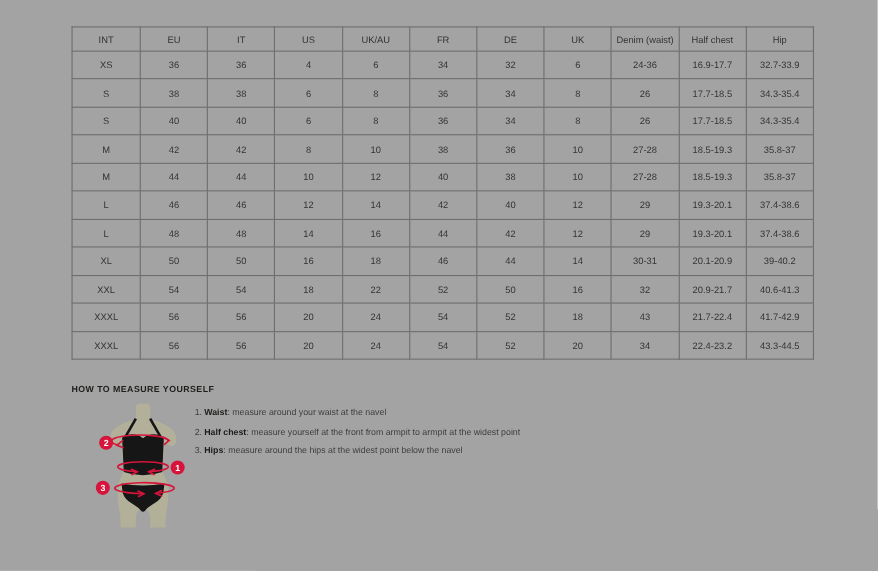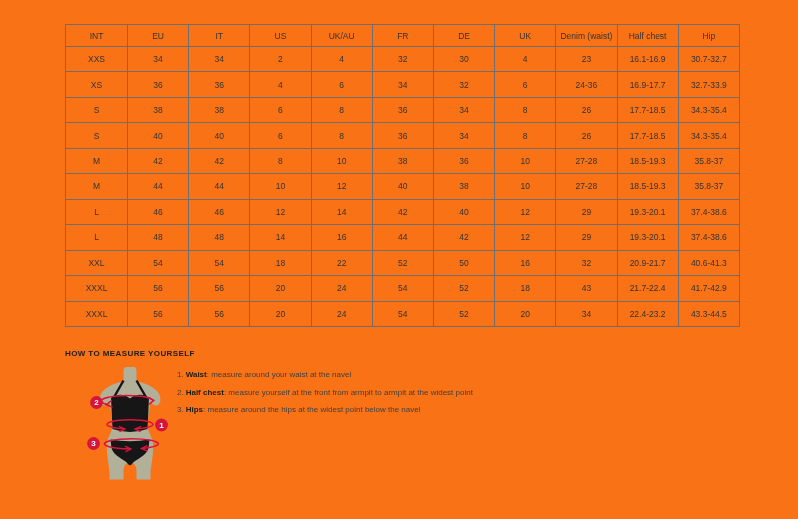--- a/index.html
+++ b/index.html
@@ -1,19 +1,19 @@
 <!DOCTYPE html>
 <html><head>
 <meta charset="utf-8">
 <style>
   html,body{margin:0;padding:0;background:#ffffff;}
   .page{
     position:relative;
     width:798px;height:519px;
-    background:#f97316;
+    background:#a3a3a3;
     font-family:"Liberation Sans", sans-serif;
     overflow:hidden;
   }
   
   table.size-table{
     position:absolute;left:65px;top:24px;
     width:675px;height:303px;
     border-collapse:collapse;
     table-layout:fixed;
     font-size:8.5px;
@@ -69,33 +69,20 @@
           <th>FR</th>
           <th>DE</th>
           <th>UK</th>
           <th>Denim (waist)</th>
           <th>Half chest</th>
           <th>Hip</th>
         </tr>
     </thead>
     <tbody id="body-rows">
         <tr>
-          <td>XXS</td>
-          <td>34</td>
-          <td>34</td>
-          <td>2</td>
-          <td>4</td>
-          <td>32</td>
-          <td>30</td>
-          <td>4</td>
-          <td>23</td>
-          <td>16.1-16.9</td>
-          <td>30.7-32.7</td>
-        </tr>
-        <tr>
           <td>XS</td>
           <td>36</td>
           <td>36</td>
           <td>4</td>
           <td>6</td>
           <td>34</td>
           <td>32</td>
           <td>6</td>
           <td>24-36</td>
           <td>16.9-17.7</td>
@@ -171,20 +158,33 @@
           <td>48</td>
           <td>48</td>
           <td>14</td>
           <td>16</td>
           <td>44</td>
           <td>42</td>
           <td>12</td>
           <td>29</td>
           <td>19.3-20.1</td>
           <td>37.4-38.6</td>
+        </tr>
+        <tr>
+          <td>XL</td>
+          <td>50</td>
+          <td>50</td>
+          <td>16</td>
+          <td>18</td>
+          <td>46</td>
+          <td>44</td>
+          <td>14</td>
+          <td>30-31</td>
+          <td>20.1-20.9</td>
+          <td>39-40.2</td>
         </tr>
         <tr>
           <td>XXL</td>
           <td>54</td>
           <td>54</td>
           <td>18</td>
           <td>22</td>
           <td>52</td>
           <td>50</td>
           <td>16</td>

